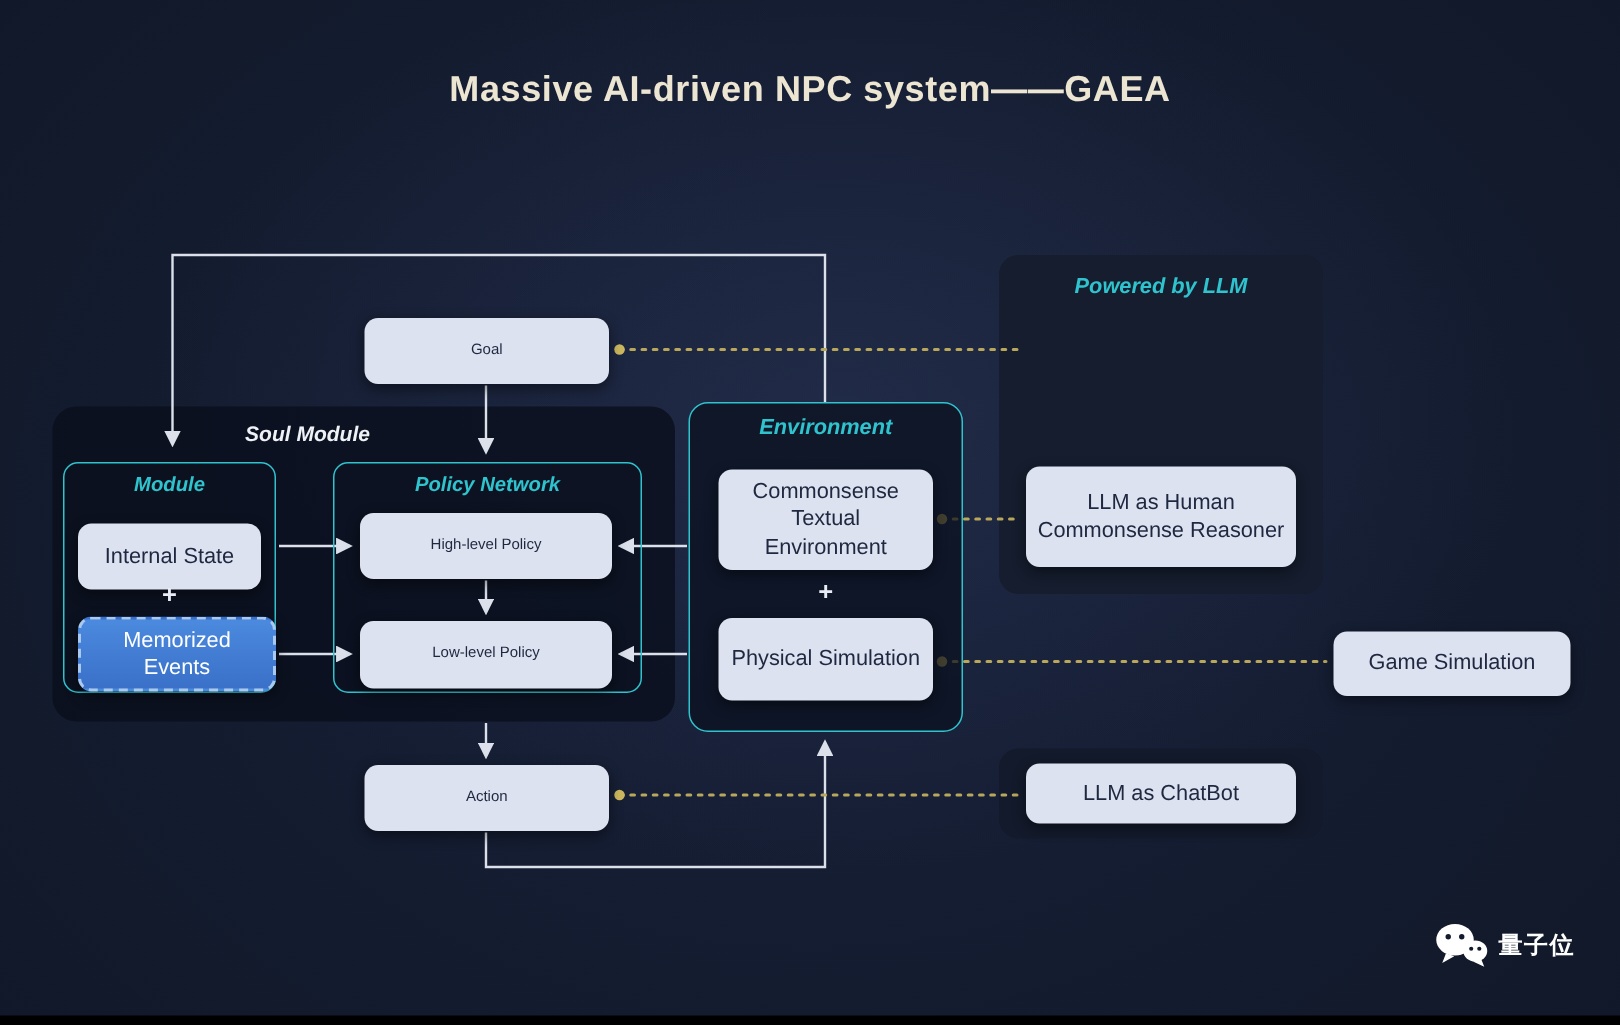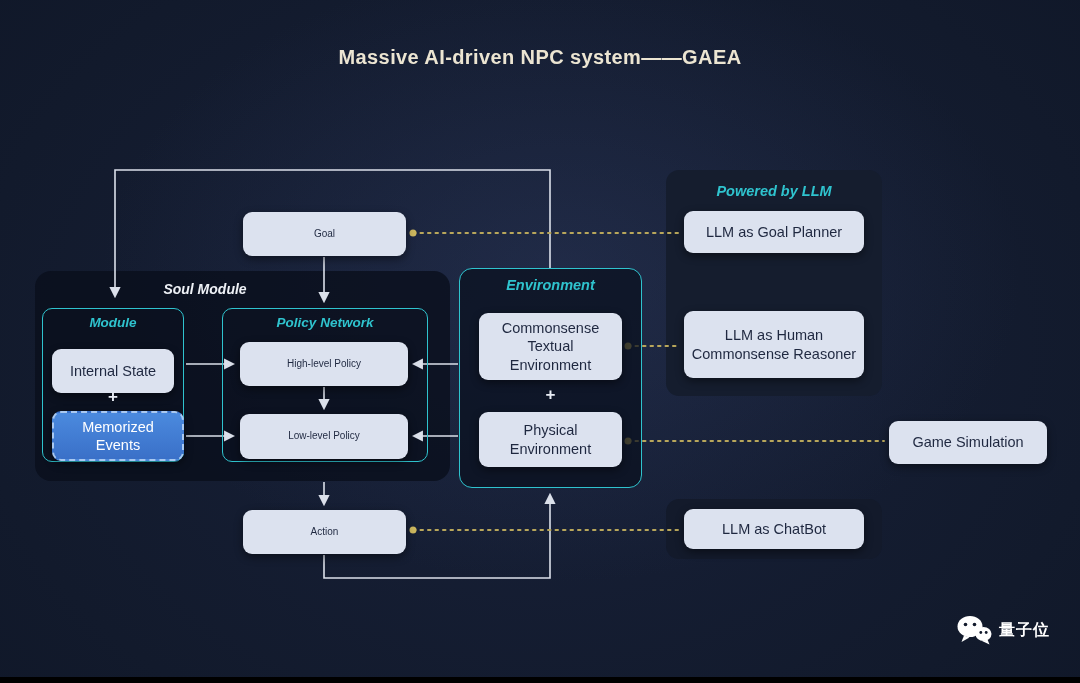--- a/index.html
+++ b/index.html
@@ -7,21 +7,21 @@
   body{font-family:"Liberation Sans",sans-serif;}
   .stage{
     position:relative;width:1080px;height:683px;overflow:hidden;
     background:
       radial-gradient(ellipse 640px 430px at 52% 40%, rgba(52,66,104,.32), rgba(20,28,48,0) 72%),
       radial-gradient(ellipse 980px 760px at 50% 50%, #18213a 0%, #121a2c 58%, #0d1424 100%);
   }
   .bottom-bar{position:absolute;left:0;right:0;bottom:0;height:6px;background:#000;z-index:6}
   .title{
     position:absolute;left:0;right:0;top:46px;text-align:center;
-    color:#ece5d2;font-size:20px;font-weight:600;letter-spacing:.4px;z-index:4;
+    color:#ece5d2;font-size:24px;font-weight:600;letter-spacing:.4px;z-index:4;
   }
   .wires{position:absolute;left:0;top:0;z-index:2;pointer-events:none}
   .panel{position:absolute;background:rgba(9,14,27,.78);border-radius:16px;z-index:1}
   .panel.llm{background:#151d2e;border-radius:13px}
   .panel.chat{background:#131a2b;border-radius:13px}
   .tealcont{position:absolute;border:1.5px solid #2fc3ce;border-radius:10px;z-index:2}
   .tealcont.envfill{background:rgba(10,16,30,.72);border-radius:13px}
   .lbl{position:absolute;font-style:italic;font-weight:bold;text-align:center;z-index:3}
   .lbl.teal{color:#2fc3ce;font-size:13.5px}
   .lbl.teal.big{font-size:14.5px}
@@ -118,27 +118,26 @@
 
   <div class="tealcont p-policy"></div>
   <div class="lbl teal p-policy-lbl">Policy Network</div>
   <div class="node p-high">High-level Policy</div>
   <div class="node p-low">Low-level Policy</div>
 
   <div class="tealcont envfill p-env"></div>
   <div class="lbl teal big p-env-lbl">Environment</div>
   <div class="node sm p-common">Commonsense Textual Environment</div>
   <div class="plus p-envplus">+</div>
-  <div class="node sm p-physical">Physical Environment</div>
+  <div class="node sm p-physical">Physical Simulation</div>
 
   <div class="node p-goal">Goal</div>
   <div class="node p-action">Action</div>
 
   <div class="lbl teal big p-llmheader">Powered by LLM</div>
-  <div class="node sm p-goalplanner">LLM as Goal Planner</div>
   <div class="node sm p-reasoner">LLM as Human Commonsense Reasoner</div>
   <div class="node sm p-chatbot">LLM as ChatBot</div>
 
   <div class="node sm p-gamesim">Game Simulation</div>
 
   <div class="watermark">
     <span style="display:inline-flex">
       <svg width="36" height="30" viewBox="0 0 36 30">
         <ellipse cx="14" cy="11.5" rx="12.5" ry="10.5" fill="#fff"></ellipse>
         <path d="M8 20.5 L5.5 27 L13.5 22.5 Z" fill="#fff"></path>

